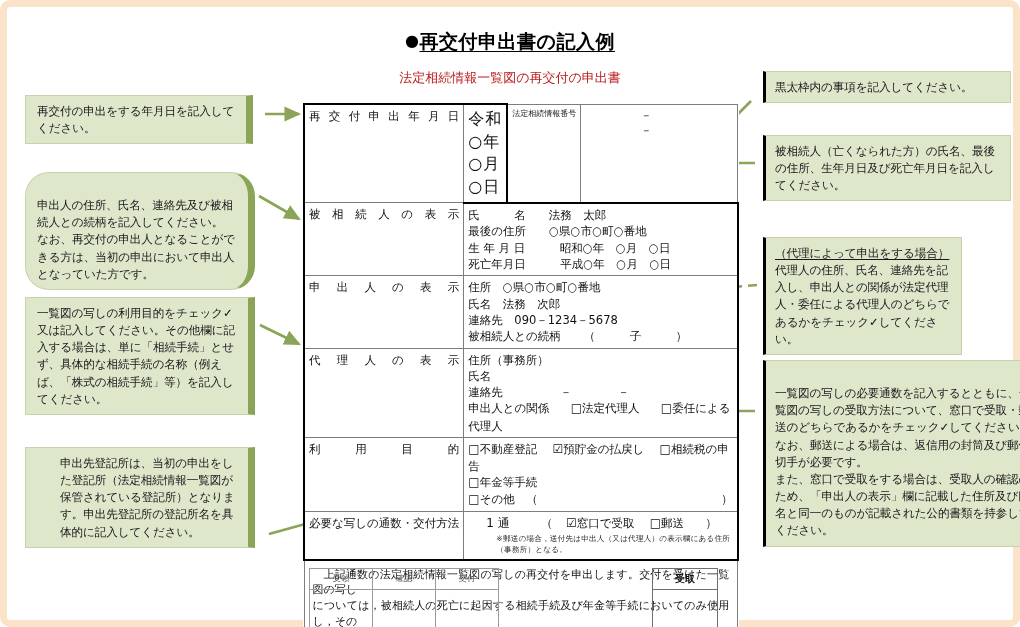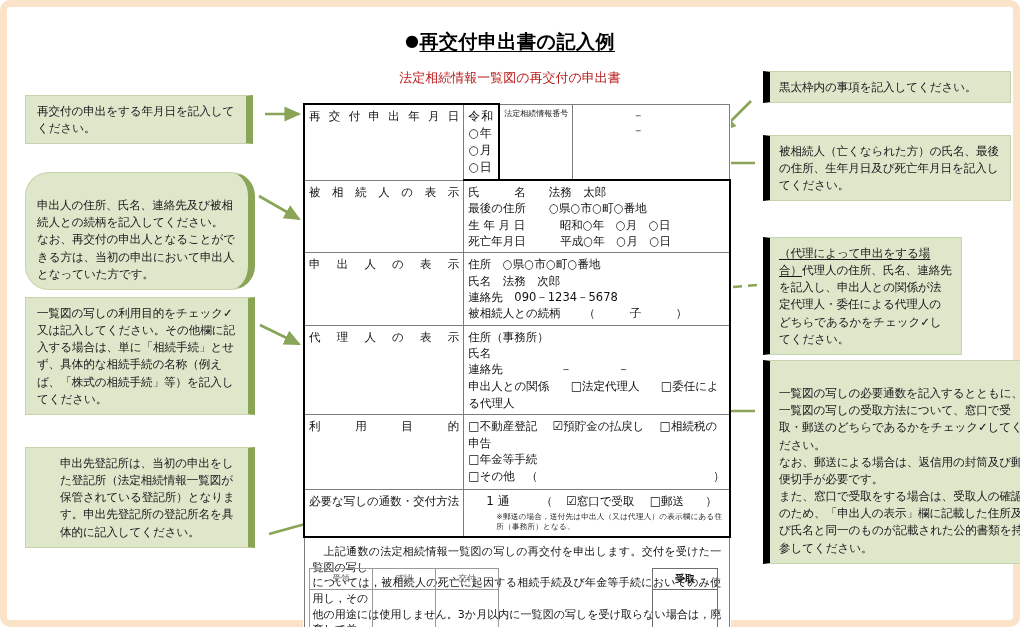--- a/index.html
+++ b/index.html
@@ -44,21 +44,21 @@
     border-right: 7px solid #8aa557;
     box-sizing: border-box;
     padding: 7px 9px 6px 11px;
     font-size: 11.6px;
     line-height: 1.48;
     color: #17181a;
     letter-spacing: -0.1px;
   }
   .callout.right-tail {
     border-right: 1px solid #c7d3ac;
-    border-left: 7px solid #000000;
+    border-left: 3px solid #000000;
     padding: 7px 9px 6px 9px;
   }
   .callout .ul { text-decoration: underline; text-underline-offset: 2px; }
 
   
   .arrow { pointer-events: none; }
 
   
   #form {
     left: 296px; top: 96px;
@@ -81,21 +81,21 @@
     padding: 3px 6px;
     font-size: 11.5px;
     white-space: nowrap;
   }
   td.lbl.nojust { text-align: left; text-align-last: left; }
   .bold-top  { border-top: 2.5px solid #000 !important; }
   .bold-left { border-left: 2.5px solid #000 !important; }
   .bold-right{ border-right: 2.5px solid #000 !important; }
   .bold-bot  { border-bottom: 2.5px solid #000 !important; }
 
-  .row1-date { font-size: 12px; letter-spacing: 1px; padding-top:5px; }
+  .row1-date { font-size: 16px; letter-spacing: 1px; padding-top:5px; }
   .numlbl {
     font-size: 8px; width: 72px; white-space: nowrap;
     text-align: center; vertical-align: middle; color:#222;
   }
   .numval { text-align: center; vertical-align: middle; letter-spacing: 26px; font-size: 11px; }
   .sp { display:inline-block; }
 
   .note-small { font-size: 7.6px; color: #2a2a2a; letter-spacing: .2px; }
   .stmt { font-size: 11px; line-height: 1.5; text-align: justify; }
   .stmt p { margin: 0; }

